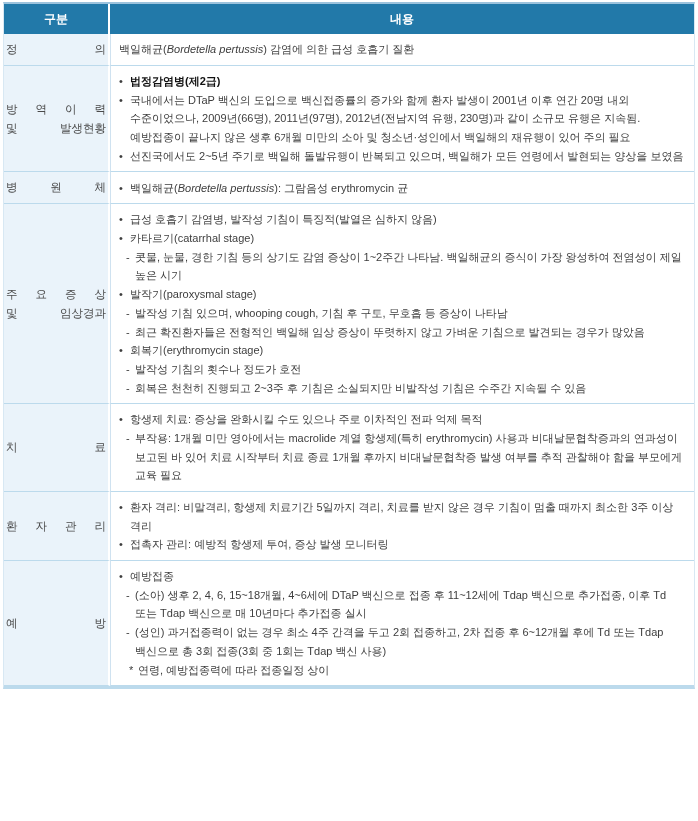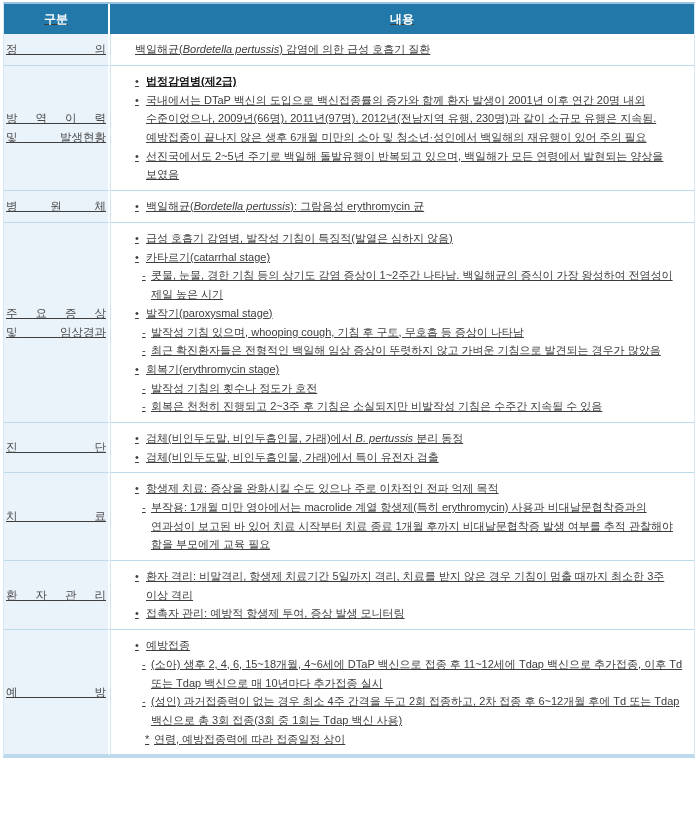--- a/index.html
+++ b/index.html
@@ -2,21 +2,21 @@
 <html><head>
 <meta charset="utf-8">
 <style>
   html, body { margin: 0; padding: 0; background: #ffffff; }
   body {
     width: 698px; height: 821px;
     font-family: "Liberation Sans", "DejaVu Sans", sans-serif;
     color: #3d3d3d;
     -webkit-font-smoothing: antialiased;
   }
-  .page { padding: 2px 3px 0 3px; text-decoration: underline; }
+  .page { padding: 2px 3px 0 3px; }
 
   table.info-table {
     width: 692px;
     border-collapse: separate;
     border-spacing: 0;
     table-layout: fixed;
     border-top: 2px solid #9cc3dd;
     border-bottom: 3px solid #bcdaec;
     border-left: 1px solid #d8e8f3;
     border-right: 1px solid #d8e8f3;
@@ -52,21 +52,21 @@
     text-align: justify;
     text-align-last: justify;
     white-space: normal;
   }
 
   
   tbody td.content {
     background: #ffffff;
     border-left: 1px solid #cfe2f0;
     border-bottom: 1px solid #bcdaec;
-    padding: 6px 6px 6px 24px;
+    padding: 6px 6px 6px 8px;
     vertical-align: middle;
     font-size: 11px;
     line-height: 1.7;
     color: #3d3d3d;
   }
 
   .item { display: flex; align-items: flex-start; }
   .item .marker { flex: none; width: 11px; }
   .item.sub { padding-left: 7px; }
   .item.sub .marker { width: 9px; }
@@ -168,35 +168,20 @@
               <span class="txt"><span>발작성 기침의 횟수나 정도가 호전</span></span>
             </div>
             <div class="item sub">
               <span class="marker">-</span>
               <span class="txt"><span>회복은 천천히 진행되고 2~3주 후 기침은 소실되지만 비발작성 기침은 수주간 지속될 수 있음</span></span>
             </div>
           </td>
         </tr>
         <tr>
           <th class="label">
-            <div class="label-line">진 단</div>
-          </th>
-          <td class="content">
-            <div class="item bullet">
-              <span class="marker">•</span>
-              <span class="txt"><span>검체(비인두도말, 비인두흡인물, 가래)에서 </span><span class="italic">B. pertussis</span><span> 분리 동정</span></span>
-            </div>
-            <div class="item bullet">
-              <span class="marker">•</span>
-              <span class="txt"><span>검체(비인두도말, 비인두흡인물, 가래)에서 특이 유전자 검출</span></span>
-            </div>
-          </td>
-        </tr>
-        <tr>
-          <th class="label">
             <div class="label-line">치 료</div>
           </th>
           <td class="content">
             <div class="item bullet">
               <span class="marker">•</span>
               <span class="txt"><span>항생제 치료: 증상을 완화시킬 수도 있으나 주로 이차적인 전파 억제 목적</span></span>
             </div>
             <div class="item sub">
               <span class="marker">-</span>
               <span class="txt"><span>부작용: 1개월 미만 영아에서는 macrolide 계열 항생제(특히 erythromycin) 사용과 비대날문협착증과의 연과성이 보고된 바 있어 치료 시작부터 치료 종료 1개월 후까지 비대날문협착증 발생 여부를 추적 관찰해야 함을 부모에게 교육 필요</span></span>

